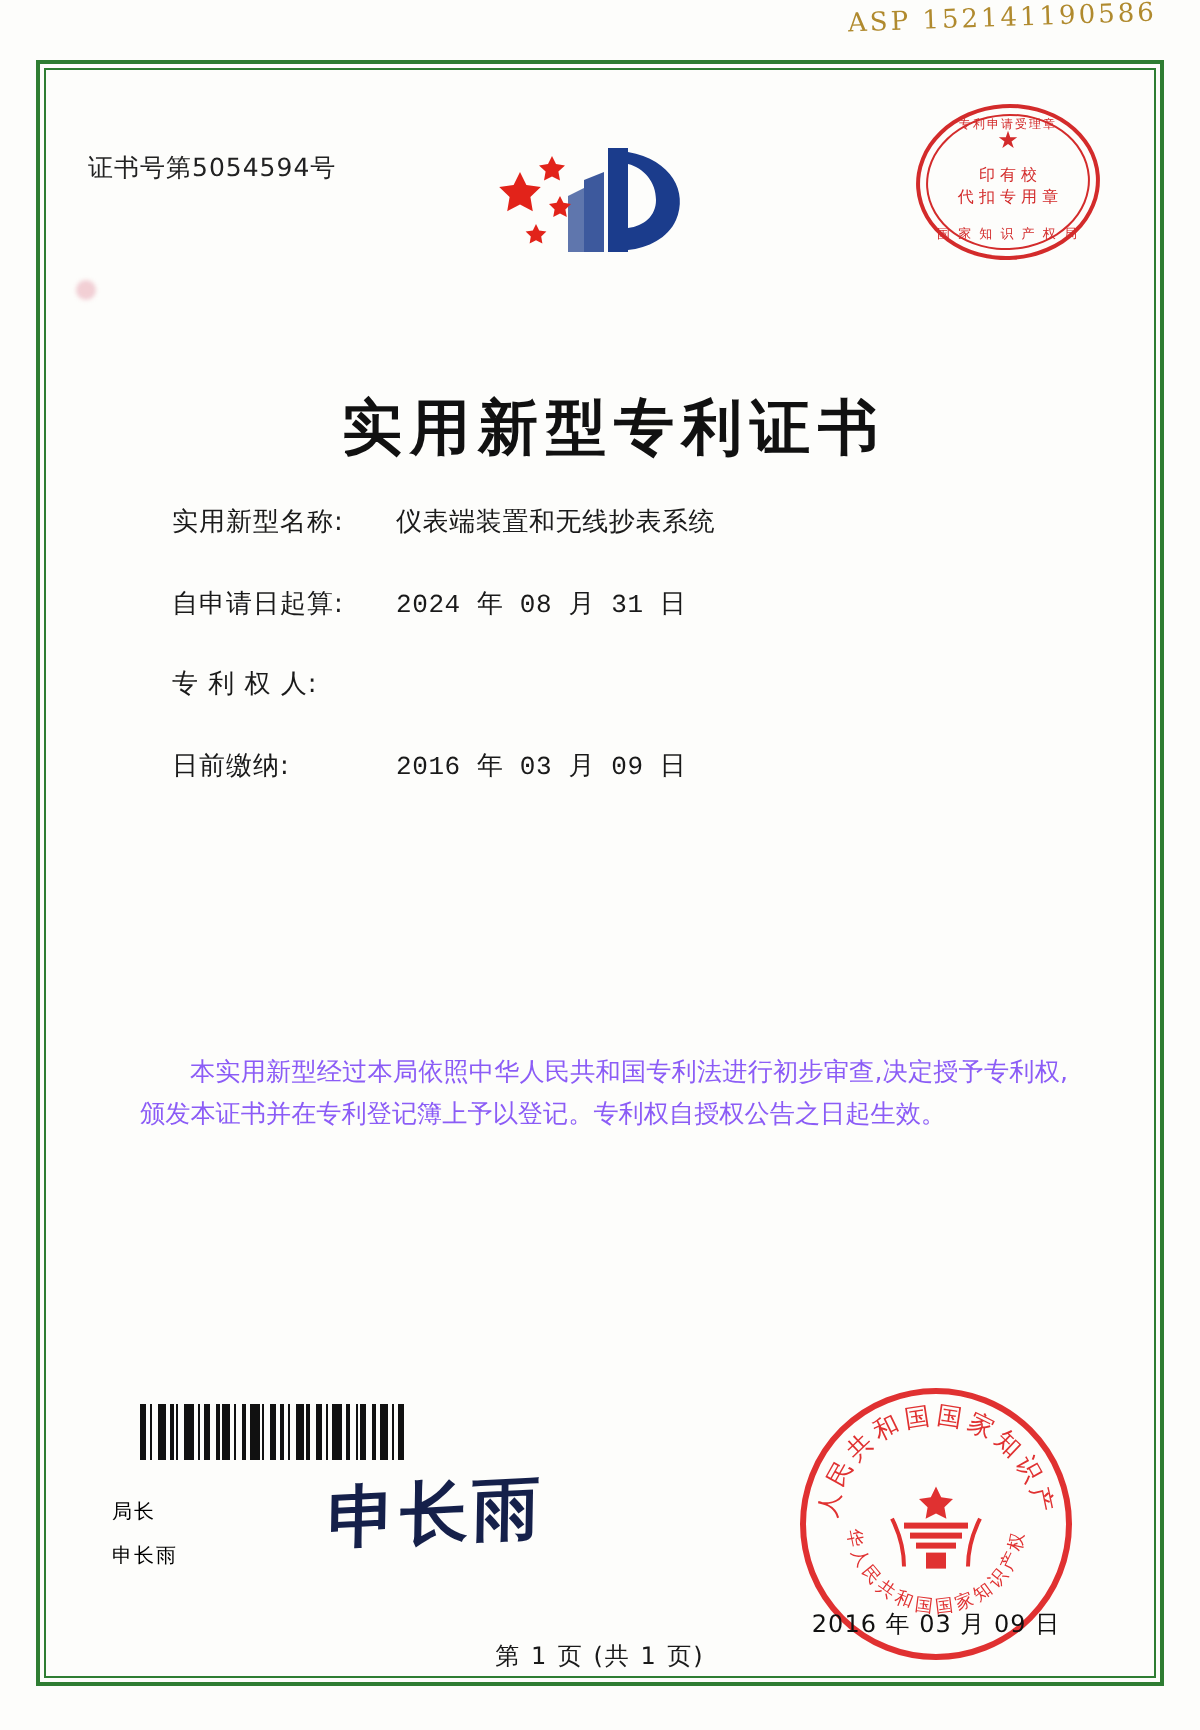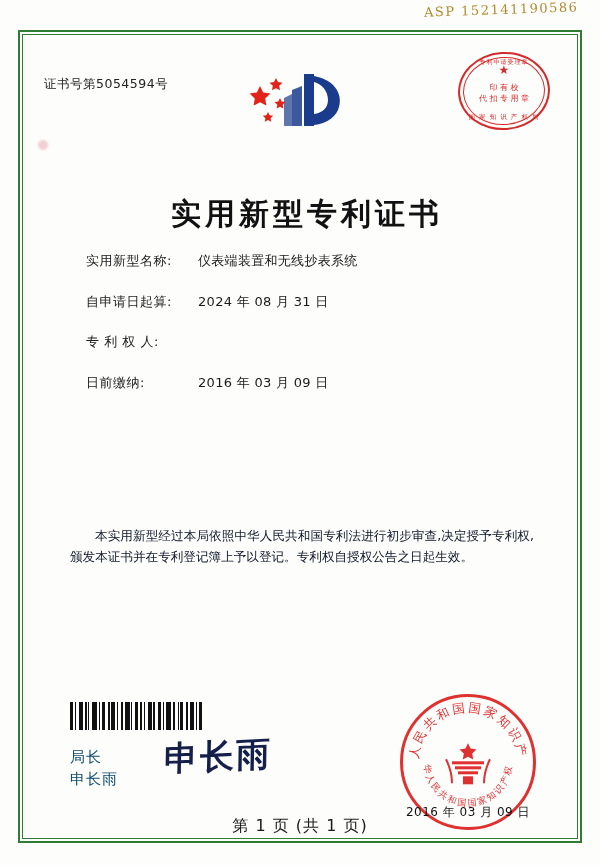--- a/index.html
+++ b/index.html
@@ -163,30 +163,31 @@
     color: #1a1a1a;
   }
   .field-label {
     width: 112px;
     flex: none;
     letter-spacing: 0.5px;
   }
   .field-value {
     flex: 1;
     letter-spacing: 0.3px;
+    font-family: Liberation Mono, monospace;
   }
   
   .paras {
     position: absolute;
     left: 48px;
     right: 44px;
     top: 478px;
     font-size: 12.6px;
     line-height: 21px;
-    color: #0f172a;
+    color: #8b5cf6;
     text-align: justify;
   }
   .para {
     text-indent: 25px;
     margin-bottom: 2px;
   }
   
   .barcode {
     position: absolute;
     left: 48px;
@@ -198,26 +199,26 @@
     overflow: hidden;
   }
   .barcode i {
     display: block;
     background: #111;
     height: 100%;
   }
   
   .sig-block {
     position: absolute;
-    left: 48px;
+    left: 34px;
     top: 712px;
-    font-size: 15px;
+    font-size: 10px;
     line-height: 22px;
     letter-spacing: 1px;
-    color: #0c4a6e;
+    color: #000000;
   }
   .sig-hand {
     position: absolute;
     left: 142px;
     top: 700px;
     font-family: "DejaVu Serif", serif;
     font-size: 34px;
     color: #15204a;
     letter-spacing: 2px;
     transform: rotate(-3deg) skewX(-4deg);
@@ -256,21 +257,21 @@
     font-size: 12px;
     color: #111;
     letter-spacing: 0.5px;
   }
   
   .page-foot {
     position: absolute;
     left: 0; right: 0;
     bottom: 2px;
     text-align: center;
-    font-size: 16px;
+    font-size: 12px;
     color: #1a1a1a;
     letter-spacing: 1px;
   }
   .smudge {
     position: absolute;
     left: 38px;
     top: 140px;
     width: 10px;
     height: 10px;
     background: rgba(220,120,140,0.35);

